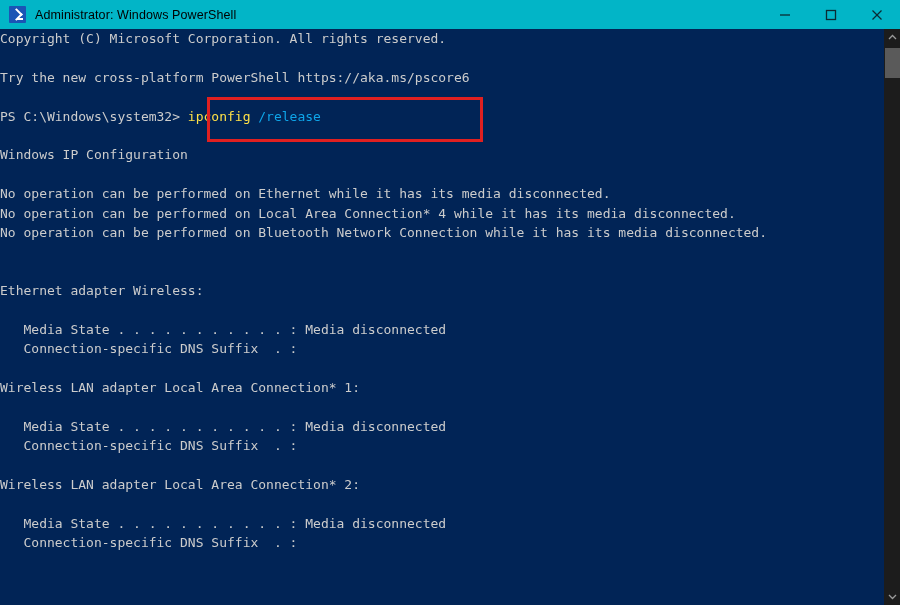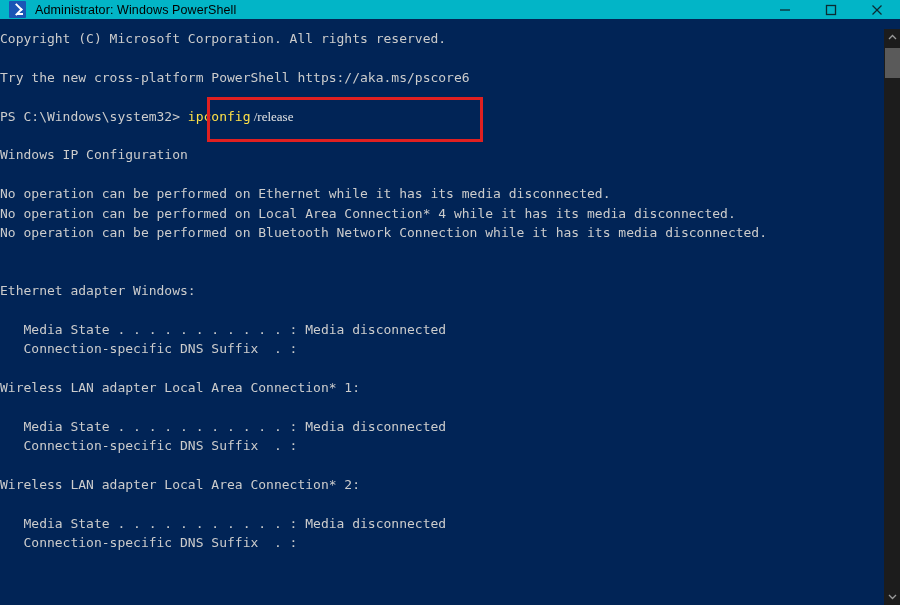--- a/index.html
+++ b/index.html
@@ -20,21 +20,21 @@
     height: 605px;
     background: #012456;
     overflow: hidden;
   }
 
   
   #titlebar {
     position: absolute;
     left: 0; top: 0;
     width: 900px;
-    height: 19px;
+    height: 29px;
     background: #02b5c7;
     display: flex;
     align-items: center;
     box-sizing: border-box;
   }
   #title-icon {
     width: 17px;
     height: 17px;
     margin-left: 9px;
     margin-right: 9px;
@@ -175,30 +175,30 @@
       </svg>
     </div>
   </div>
 
   <div id="terminal" style="background: rgb(1, 36, 86);">
     <div id="console-lines">
         <div class="line">Copyright (C) Microsoft Corporation. All rights reserved.</div>
         <div class="line">&nbsp;</div>
         <div class="line">Try the new cross-platform PowerShell https://aka.ms/pscore6</div>
         <div class="line">&nbsp;</div>
-        <div class="line"><span>PS C:\Windows\system32&gt; </span><span class="tok-yellow" style="color: #fde047;">ipconfig</span><span class="tok-white" style="color: #e5e5e5; font-family: Liberation Serif, serif;"> /release</span></div>
+        <div class="line"><span>PS C:\Windows\system32&gt; </span><span class="tok-yellow" style="color: #fde047;">ipconfig</span><span class="tok-white" style="color: #0ea5e9;"> /release</span></div>
         <div class="line">&nbsp;</div>
         <div class="line">Windows IP Configuration</div>
         <div class="line">&nbsp;</div>
         <div class="line">No operation can be performed on Ethernet while it has its media disconnected.</div>
         <div class="line">No operation can be performed on Local Area Connection* 4 while it has its media disconnected.</div>
         <div class="line">No operation can be performed on Bluetooth Network Connection while it has its media disconnected.</div>
         <div class="line">&nbsp;</div>
         <div class="line">&nbsp;</div>
-        <div class="line">Ethernet adapter Windows:</div>
+        <div class="line">Ethernet adapter Wireless:</div>
         <div class="line">&nbsp;</div>
         <div class="line">   Media State . . . . . . . . . . . : Media disconnected</div>
         <div class="line">   Connection-specific DNS Suffix  . :</div>
         <div class="line">&nbsp;</div>
         <div class="line">Wireless LAN adapter Local Area Connection* 1:</div>
         <div class="line">&nbsp;</div>
         <div class="line">   Media State . . . . . . . . . . . : Media disconnected</div>
         <div class="line">   Connection-specific DNS Suffix  . :</div>
         <div class="line">&nbsp;</div>
         <div class="line">Wireless LAN adapter Local Area Connection* 2:</div>

